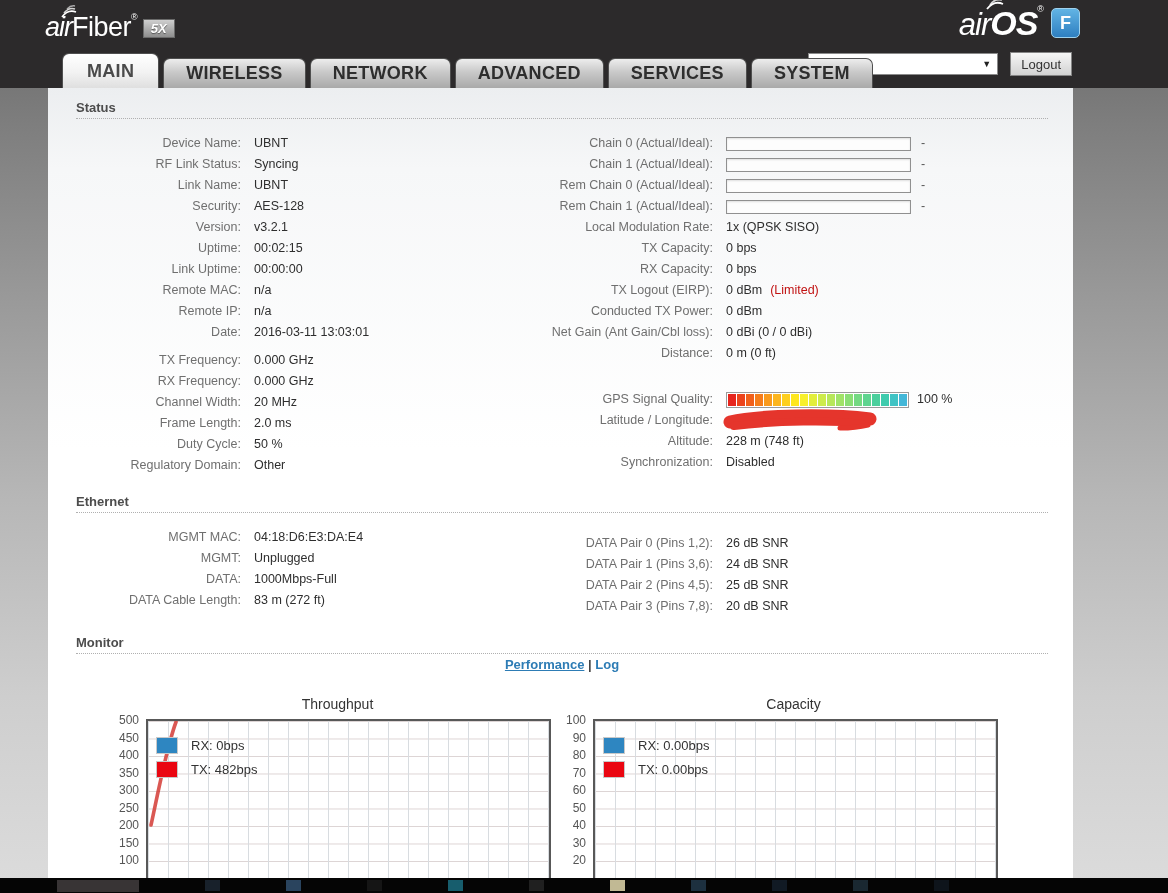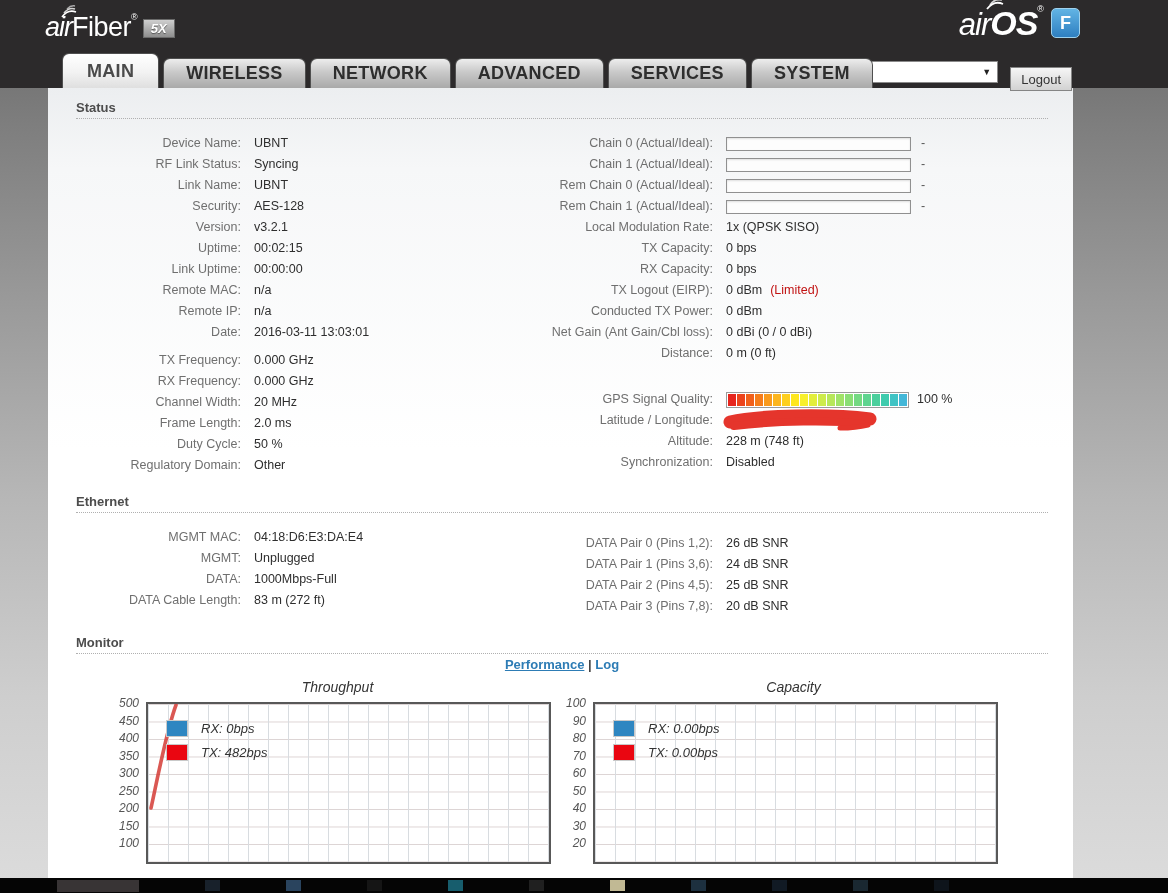--- a/index.html
+++ b/index.html
@@ -22,21 +22,21 @@
   .airos .reg{font-size:9px;vertical-align:top;}
   .badgeF{display:inline-block;margin-left:7px;width:27px;height:28px;border-radius:5px;text-align:center;
     background:linear-gradient(180deg,#62b4e4,#2e7fc1);border:1px solid #9fd2ee;
     color:#fff;font-weight:700;font-size:18px;line-height:28px;font-style:normal;vertical-align:6px;}
   .arcs2{position:absolute;top:-8px;left:24px;}
   .hdr-controls{position:absolute;top:52px;right:96px;display:flex;gap:12px;align-items:center;}
   .tools-select{width:176px;height:20px;background:#fff;border:1px solid #8a8a8a;
     display:flex;align-items:center;justify-content:space-between;padding:0 6px;font-size:12.5px;color:#444;cursor:pointer;}
   .tools-select .car{font-size:9px;color:#222;}
   .logout-btn{height:22px;padding:0 10px;background:linear-gradient(180deg,#f6f6f6,#d2d2d2);
-    border:1px solid #858585;font-size:13px;color:#333;display:flex;align-items:center;cursor:pointer;margin-top:15px;}
+    border:1px solid #858585;font-size:13px;color:#333;display:flex;align-items:center;cursor:pointer;}
   
   .tabs{position:absolute;left:62px;bottom:0;display:flex;align-items:flex-end;gap:4px;z-index:4;}
   .tab{height:29px;line-height:29px;padding:0 22px;font-size:18px;font-weight:700;color:#2e2e2e;
     letter-spacing:0.3px;border:1px solid #4f4f4f;border-bottom:none;border-radius:7px 7px 0 0;
     background:linear-gradient(180deg,#ededed 0%,#c9c9c9 45%,#a9a9a9 100%);cursor:pointer;text-align:center;}
   .tab.active{height:34px;line-height:34px;padding:0 24px;color:#4a4a4a;
     background:linear-gradient(180deg,#ffffff 0%,#f2f2f2 55%,#dfdfdf 100%);}
   
   .card{position:absolute;left:48px;top:88px;width:1025px;height:805px;
     background:linear-gradient(180deg,#eceef0 0%,#f6f7f8 10%,#ffffff 45%);z-index:2;
@@ -59,33 +59,33 @@
   .blk2-right{margin-top:25px;}
   .gpsbar{display:inline-flex;gap:1px;padding:1px;background:#fff;border:1px solid #9a9a9a;margin-right:8px;}
   .gpsbar .seg{width:8px;height:12px;display:inline-block;}
   .scribble-svg{margin-left:-6px;}
   .eth-right{margin-top:6px;}
   .sec-gap{margin-top:18px;}
   
   .mon-links{text-align:center;margin-top:3px;font-size:13px;font-weight:700;color:#444;}
   .mon-links .lnk{color:#2d7cb5;cursor:pointer;}
   .mon-links .lnk.u{text-decoration:underline;}
-  .charts{display:flex;margin-top:7px;font-style:italic;}
+  .charts{display:flex;margin-top:24px;}
   .chart{flex:none;}
   .chart-title{font-size:14px;color:#333;text-align:center;margin-bottom:7px;}
   .chart-body{display:flex;}
   .yticks{position:relative;flex:none;font-size:12px;color:#555;text-align:right;}
   .yticks.wide{width:62px;}
   .yticks.narrow{width:34px;}
   .ytick{position:absolute;right:7px;}
   .plot{position:relative;width:401px;height:158px;border:2px solid #585858;background-color:#fff;
     background-image:linear-gradient(to right,#d8dce0 1px,transparent 1px),
                      linear-gradient(to bottom,#ddd4d4 1px,transparent 1px);
     background-size:20px 100%,100% 17.5px;}
-  .legend{position:absolute;left:18px;top:12px;}
+  .legend{position:absolute;left:8px;top:12px;}
   .leg{display:flex;align-items:center;height:24px;}
   .swatch{width:20px;height:15px;border:1px solid #c9c9c9;flex:none;}
   .ltext{margin-left:13px;font-size:13px;color:#333;}
   .spike{position:absolute;left:0;top:0;pointer-events:none;}
   
   .taskbar{position:absolute;left:0;bottom:0;width:100%;height:15px;background:#050505;z-index:9;
     display:flex;align-items:center;}
   .tb-app{margin-left:57px;width:82px;height:12px;background:#383435;flex:none;}
   .tb-ico{width:15px;height:11px;margin-left:66px;flex:none;opacity:0.85;}
 </style>

